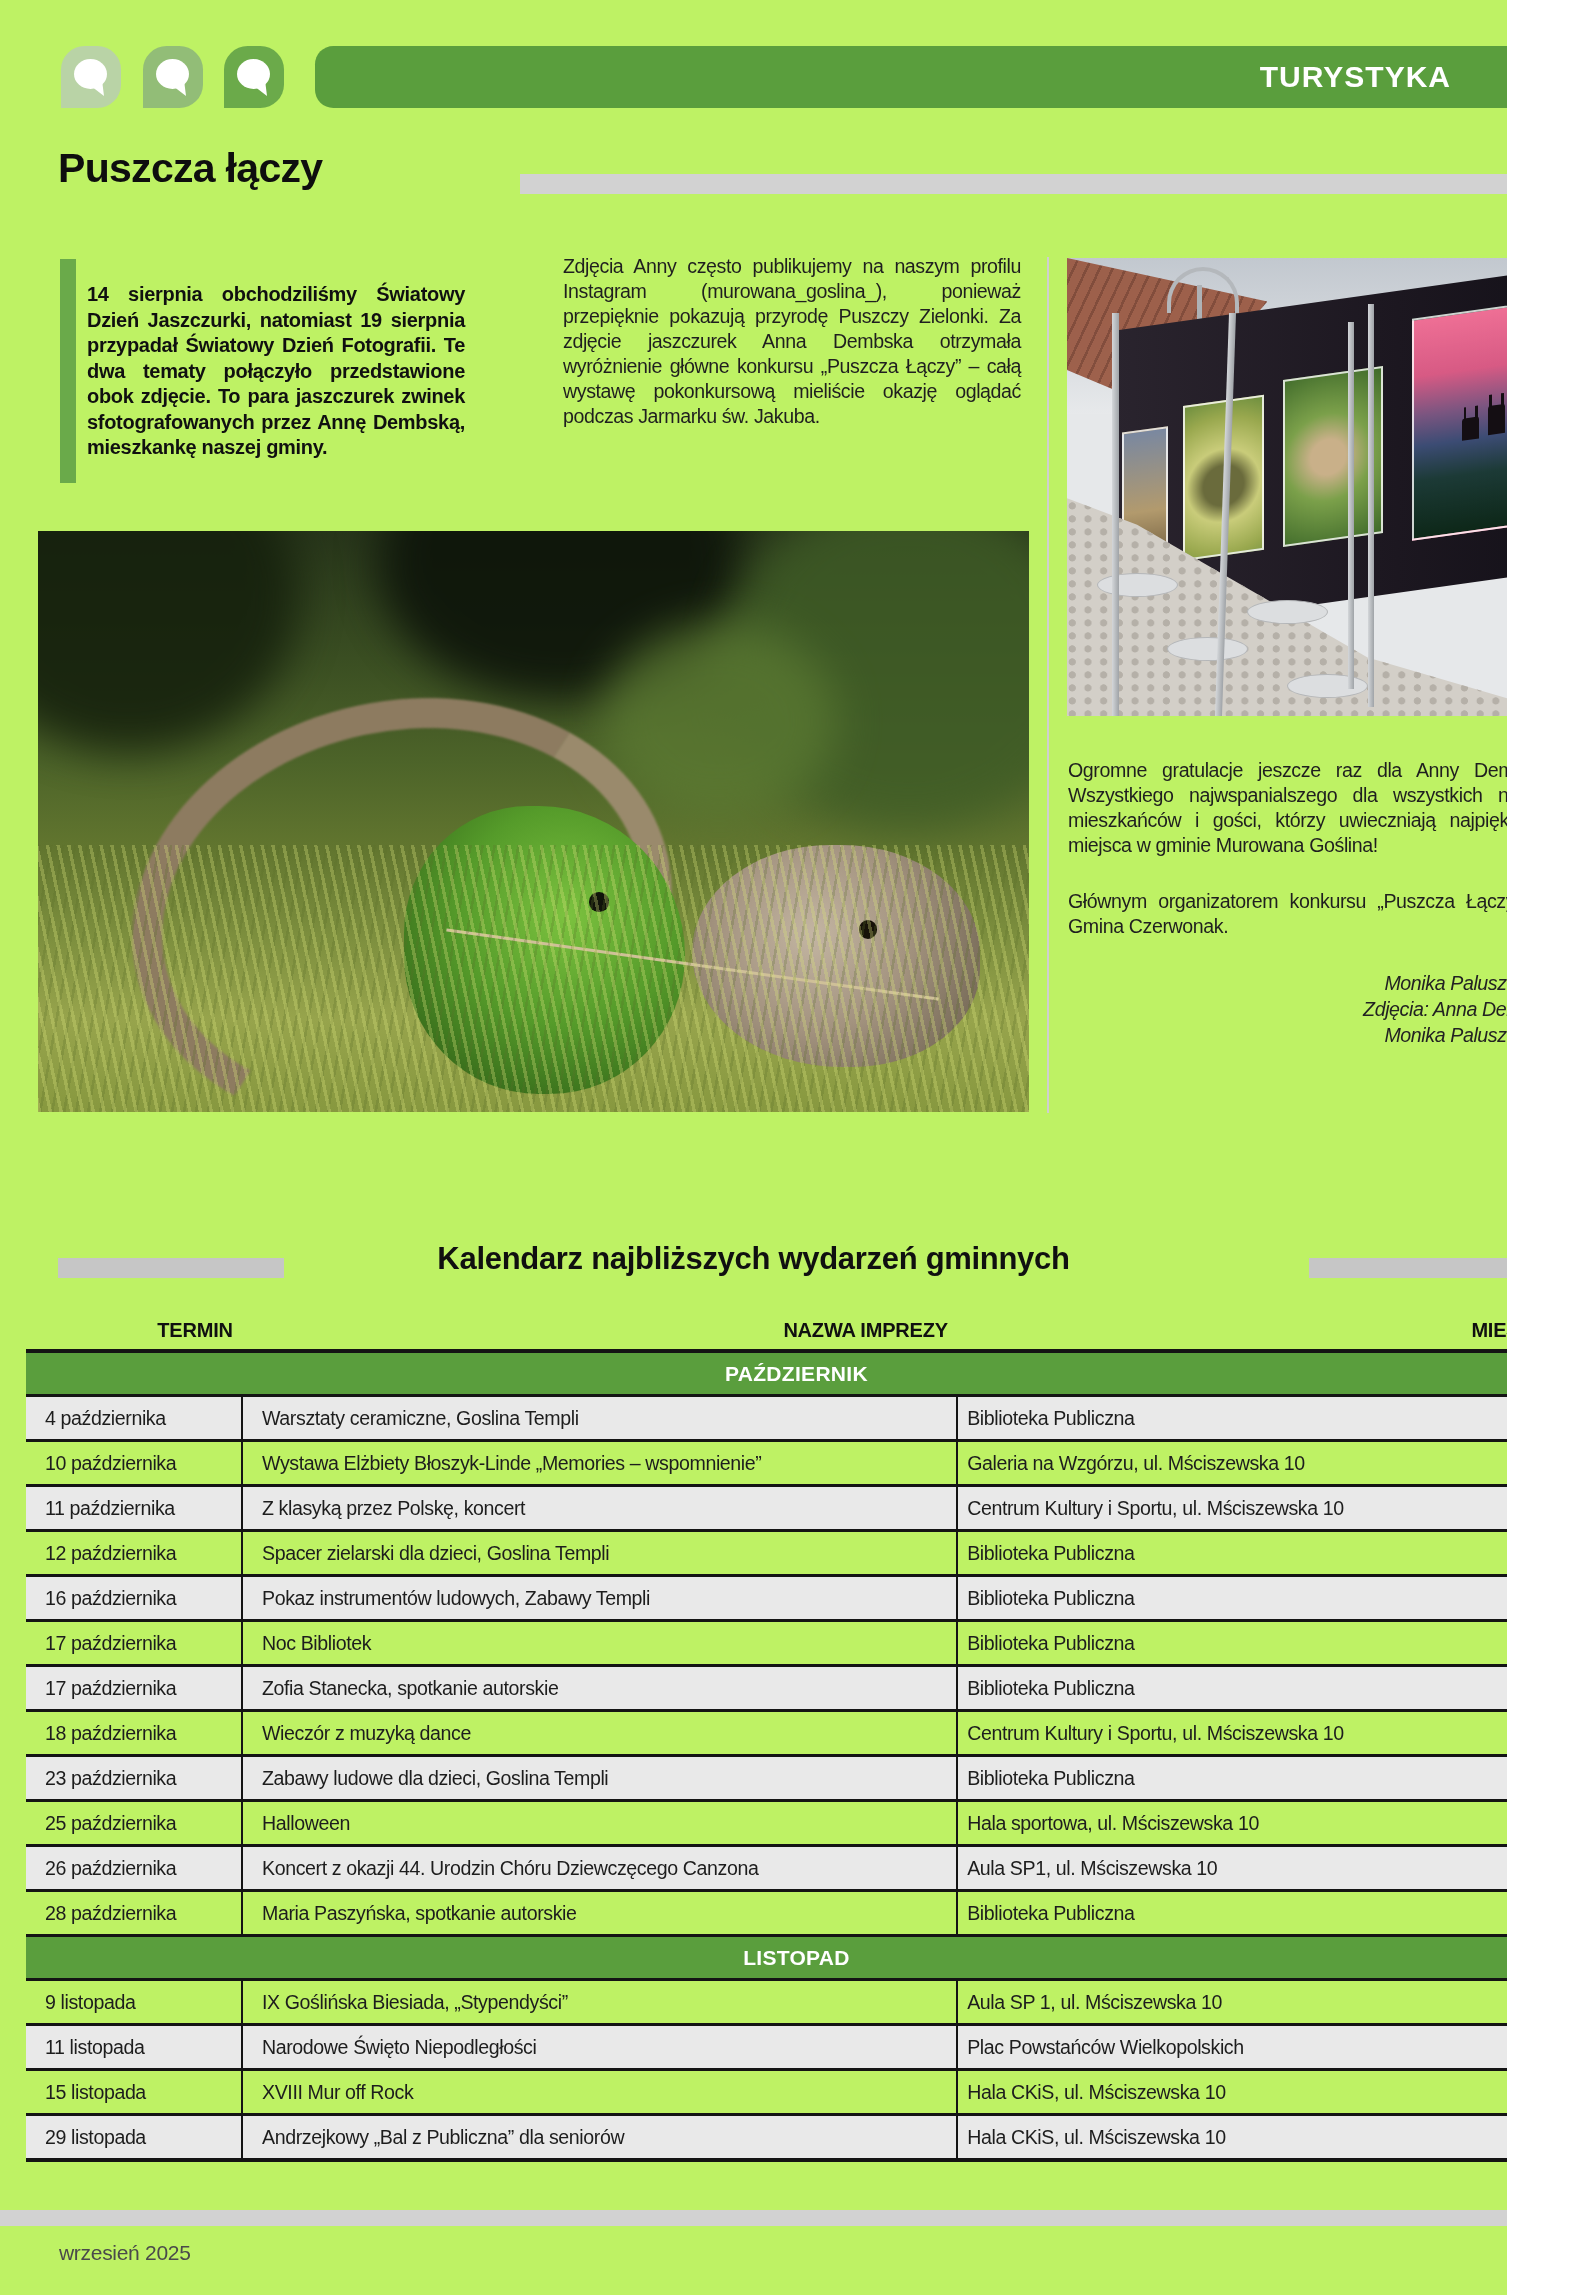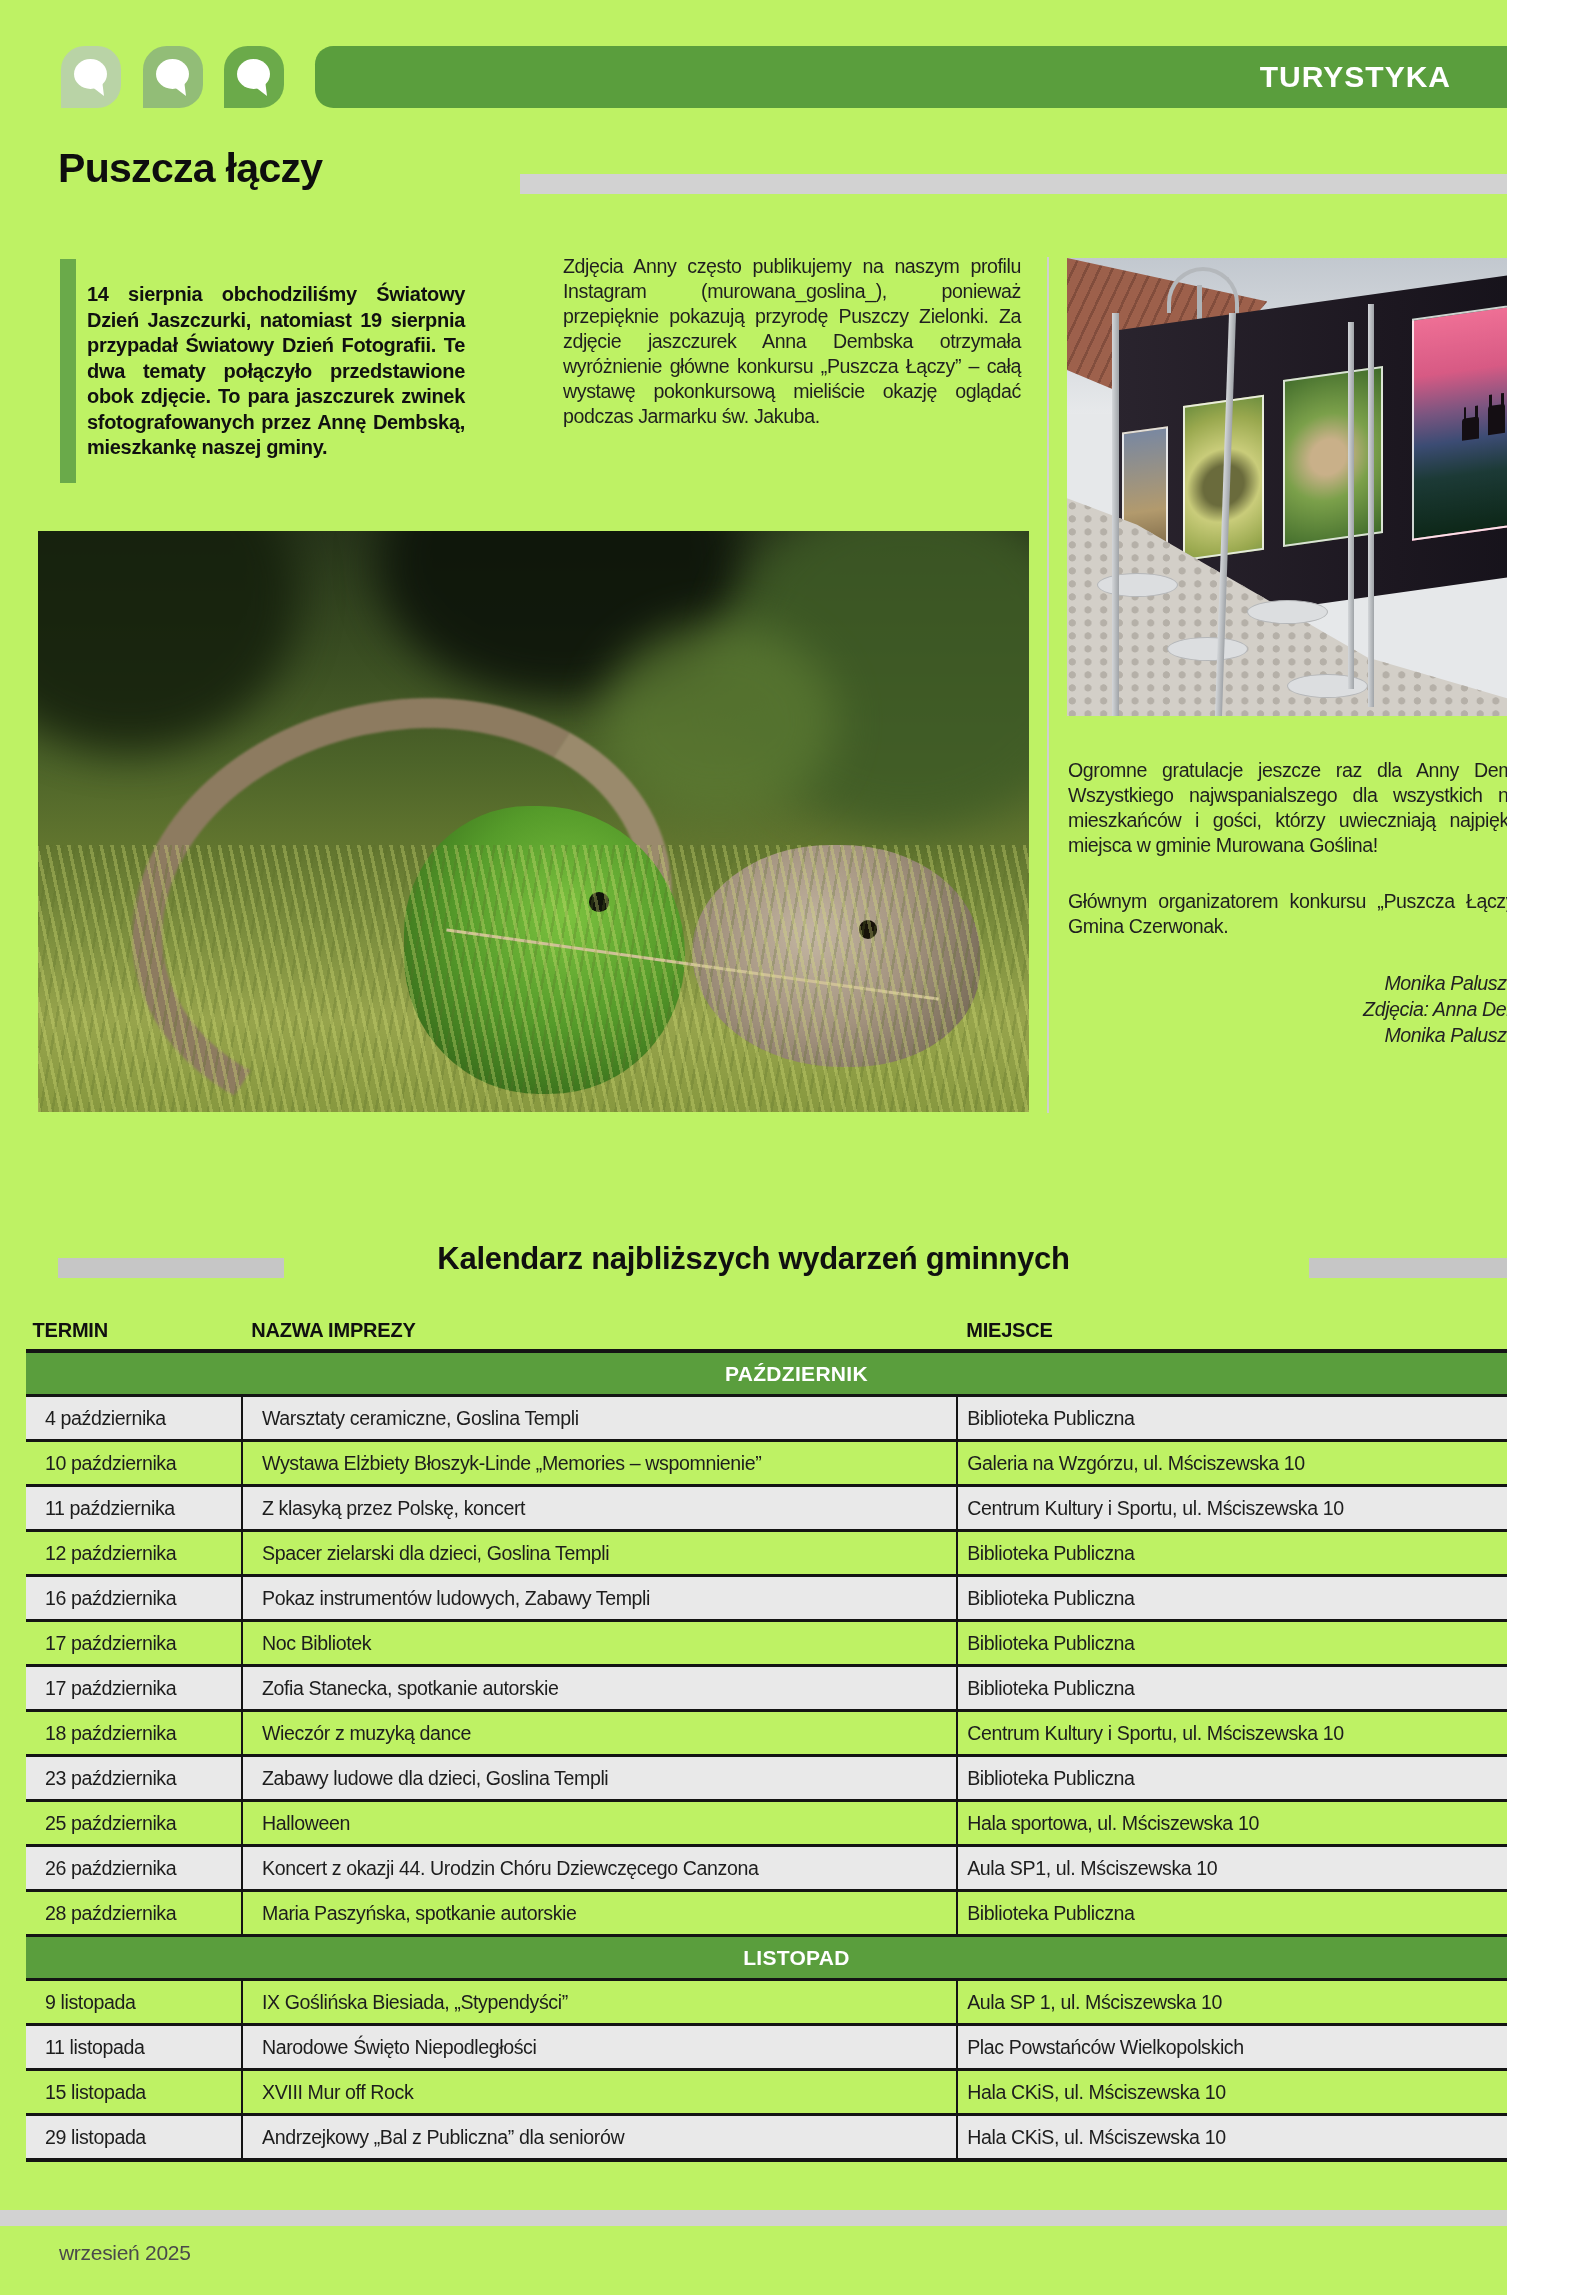--- a/index.html
+++ b/index.html
@@ -94,21 +94,21 @@
   
   .cal-heading{position:absolute;left:0;top:1241px;width:100%;text-align:center;font-size:31px;font-weight:700;color:#101010;letter-spacing:-0.3px;}
   .cal-bar{position:absolute;top:1258px;width:226px;height:19.6px;background:#c6c6c6;}
   .cal-bar-left{left:58px;}
   .cal-bar-right{left:1309px;}
 
   .cal-table{position:absolute;left:26px;top:1311px;width:1540px;border-collapse:collapse;table-layout:fixed;}
   .cal-table col.c1{width:216px;}
   .cal-table col.c2{width:715px;}
   .cal-table col.c3{width:610px;}
-  .cal-table th{font-size:20px;font-weight:700;color:#101010;text-align:left;height:38px;vertical-align:middle;padding:0 9.2px;letter-spacing:-0.2px;}
+  .cal-table th{font-size:20px;font-weight:700;color:#101010;text-align:right;height:38px;vertical-align:middle;padding:0 9.2px;letter-spacing:-0.2px;}
   .cal-table th:first-child{padding-left:6.5px;}
   .cal-table thead tr{border-bottom:4.6px solid #141414;}
   .cal-table tr.month-row{border-bottom:3.9px solid #141414;}
   .cal-table tr.month-row td{background:#5a9e3d;color:#ffffff;text-align:center;font-weight:700;font-size:21px;height:39px;letter-spacing:0.3px;}
   .cal-table tr.data-row{border-bottom:3.3px solid #141414;}
   .cal-table tr.data-row:last-child{border-bottom:4.6px solid #141414;}
   .cal-table tr.data-row td{font-size:19.6px;font-weight:400;color:#1d1d1d;height:42px;vertical-align:middle;
     padding:0 9.2px;letter-spacing:-0.4px;white-space:nowrap;overflow:hidden;}
   .cal-table tr.data-row td:first-child{padding-left:6.5px;}
   .cal-table tr.data-row td.sep{border-right:2px solid #141414;padding-left:19px;}

